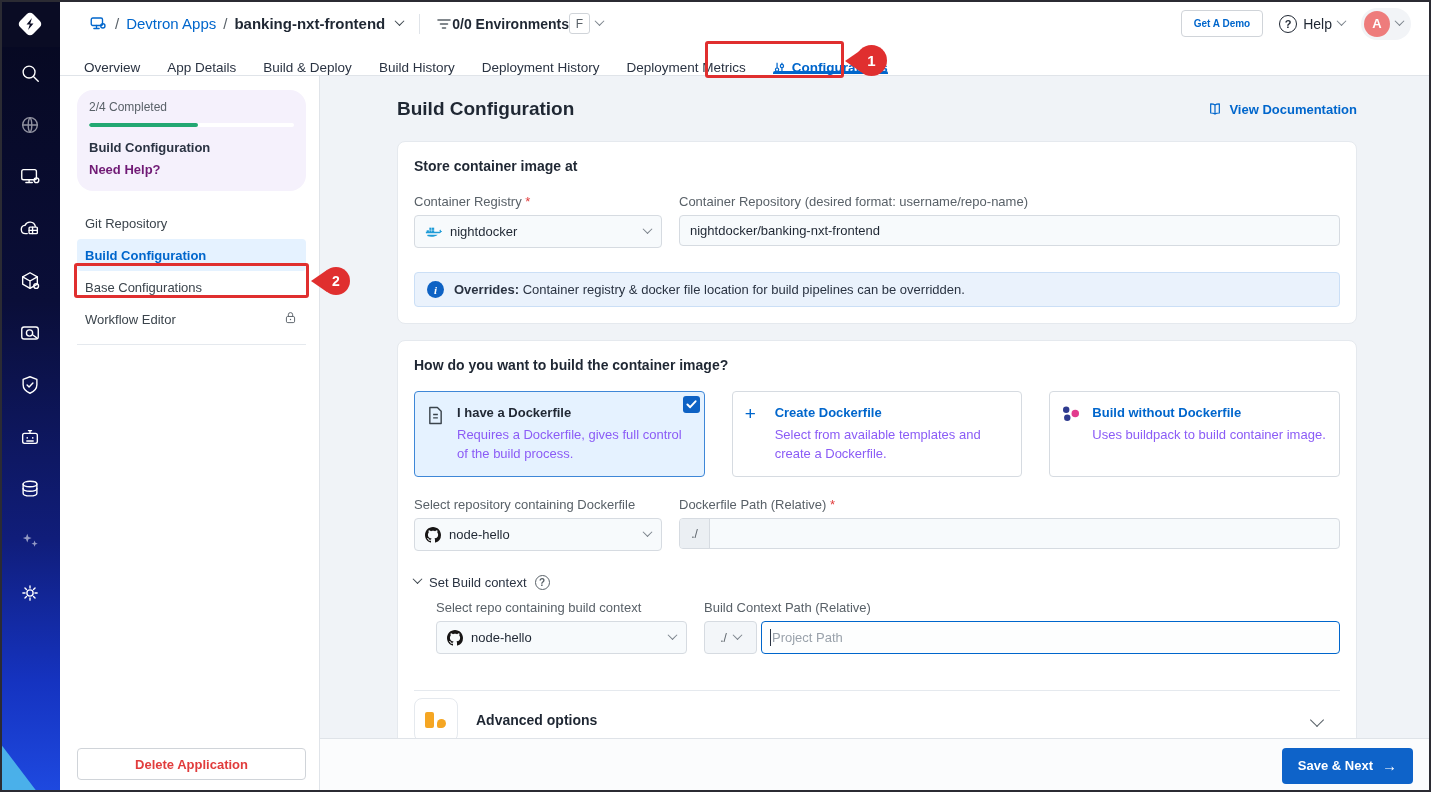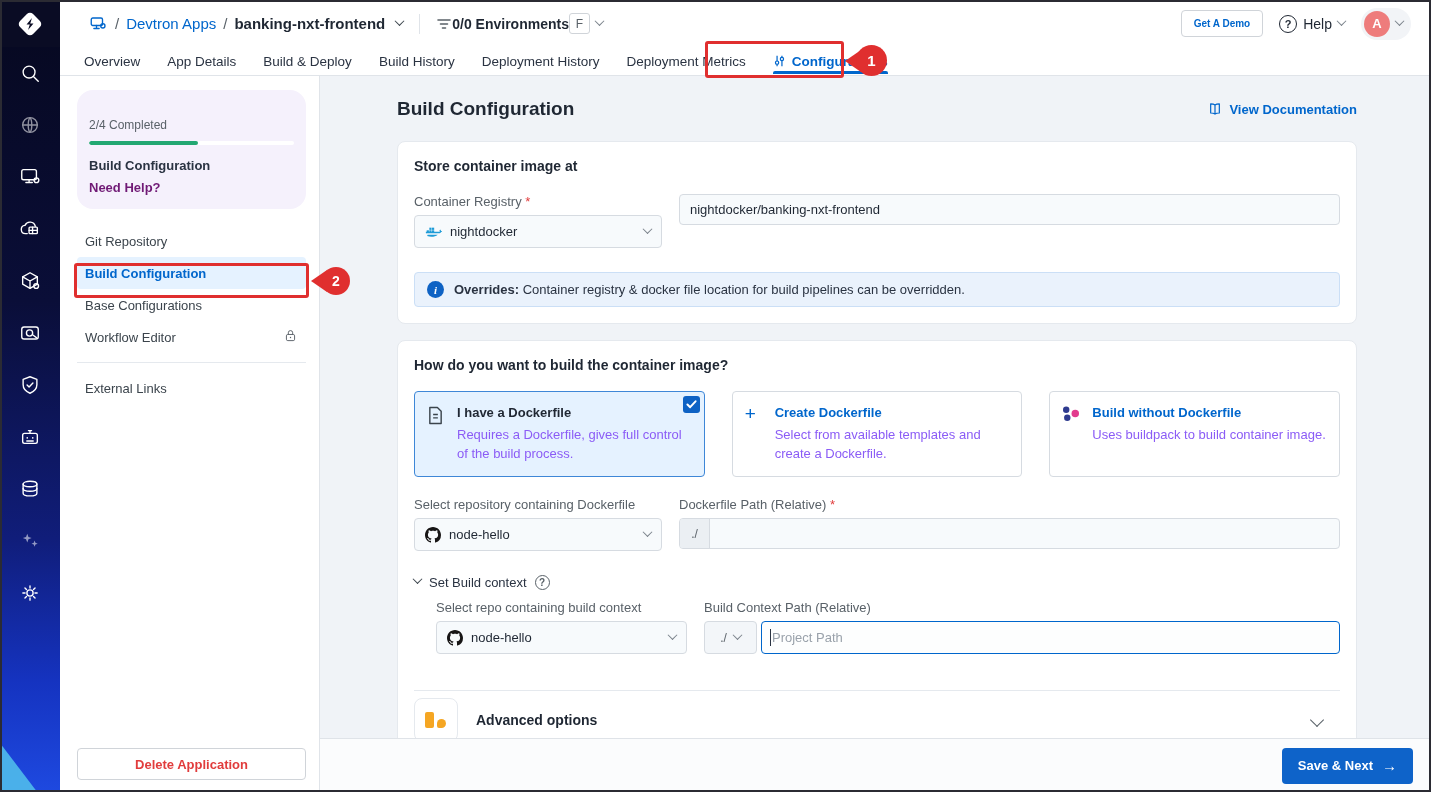--- a/index.html
+++ b/index.html
@@ -37,27 +37,27 @@
   .qcirc { width:18px; height:18px; border:1.6px solid #1f2733; border-radius:50%; display:flex; align-items:center; justify-content:center; font-size:11px; font-weight:700; color:#1f2733; }
   .avatar-pill { display:flex; align-items:center; gap:6px; background:#f2f4f7; border-radius:16px; padding:3px 8px 3px 3px; cursor:pointer; }
   .avatar { width:26px; height:26px; border-radius:50%; background:#ee7c7c; color:#fff; font-weight:700; font-size:13px; display:flex; align-items:center; justify-content:center; }
 
   .chv { display:inline-block; width:7px; height:7px; border-right:1.6px solid #7a828a; border-bottom:1.6px solid #7a828a; transform:rotate(45deg) translate(-1px,-1px); }
   .chv.dark { border-color:#3b444c; }
 
   
   .tabbar { position:absolute; left:60px; top:47px; right:0; height:29px; background:#fff;
     border-bottom:1px solid #e0e4e9; display:flex; align-items:center; gap:27px; padding:0 0 0 24px; z-index:15; }
-  .tab { font-size:13.5px; color:#2a3342; cursor:pointer; position:relative; height:100%; display:flex; align-items:center; gap:6px; }
+  .tab { font-size:13.5px; color:#2a3342; cursor:pointer; position:relative; height:100%; display:flex; align-items:flex-end; gap:6px; }
   .tab.active { color:#0066CC; font-weight:600; }
   .tab.active::after { content:""; position:absolute; left:0; right:0; bottom:1px; height:3px; background:#0066CC; border-radius:2px 2px 0 0; }
 
   
   .appnav { position:absolute; left:60px; top:76px; width:260px; bottom:0; background:#fff; border-right:1px solid #e0e4e9; z-index:10; }
-  .progress-card { margin:14px 13px 0 17px; background:#f5f1fc; border-radius:16px; padding:28px 12px 14px; }
+  .progress-card { margin:14px 13px 0 17px; background:#f5f1fc; border-radius:16px; padding:10px 12px 14px; }
   .progress-status { font-size:12px; color:#596168; margin-bottom:9px; }
   .ptrack { height:4px; border-radius:2px; background:#ffffff; overflow:hidden; }
   .pfill { height:100%; width:53%; background:#22a872; border-radius:2px; }
   .pc-title { margin-top:13px; font-size:13px; font-weight:700; color:#2a3342; }
   .pc-help { margin-top:7px; font-size:13px; font-weight:600; color:#701a75; cursor:pointer; }
   .navlist { margin-top:16px; }
   .navitem { height:32px; margin:0 13px 0 17px; padding:0 8px; border-radius:4px; display:flex; align-items:center; justify-content:space-between; font-size:13px; color:#3b444c; cursor:pointer; }
   .navitem.active { background:#e5f2ff; color:#0066CC; font-weight:600; }
   .nav-divider { height:1px; background:#e5e9ee; margin:9px 13px 9px 17px; }
   .lock svg { stroke:#596168; fill:none; stroke-width:1.4; }
@@ -308,23 +308,20 @@
       </div>
     <div class="navitem">
       <span>Workflow Editor</span>
       <span class="lock"><svg width="15" height="15" viewBox="0 0 22 22">
             <rect x="5" y="9.5" width="12" height="9" rx="2"></rect>
             <path d="M7.8 9.5V7a3.2 3.2 0 016.4 0v2.5"></path>
             <circle cx="11" cy="14" r="1" fill="#596168" stroke="none"></circle>
           </svg></span>
     </div>
     <div class="nav-divider"></div>
-    <div class="navitem">
-        <span>External Links</span>
-      </div>
   </div>
   <button class="delete-btn">Delete Application</button>
 </aside>
 
 <main class="content">
   <div class="title-row">
     <h1 class="page-title">Build Configuration</h1>
     <div class="viewdocs">
       <svg width="16" height="14" viewBox="0 0 24 20" style="stroke:#0066CC;fill:none;stroke-width:1.8;stroke-linejoin:round;">
           <path d="M12 4C10.4 2.7 8.2 2.3 5.5 2.3V16c2.7 0 4.9.4 6.5 1.7 1.6-1.3 3.8-1.7 6.5-1.7V2.3c-2.7 0-4.9.4-6.5 1.7v13.4"></path>
@@ -348,20 +345,21 @@
                 <rect x="8.2" y="2.9" width="2.6" height="2.6"></rect>
                 <path d="M1 9.6h15.2c1.3 0 2.4-.6 2.8-1.6.7 0 1.4-.2 1.8-.7-.5-.4-1.2-.5-1.8-.3-.1-.8-.6-1.4-1.2-1.8l-.8 1c.3.4.5.9.4 1.4H1c-.2 1 .1 2.2 1 3z"></path>
                 <path d="M2.5 12.6c4 1.6 9.5 1.2 12.4-1.5H3.1z"></path>
               </g>
             </svg>
           <span class="val">nightdocker</span>
           <span class="chv" style="margin-top:-3px;"></span>
         </div>
       </div>
       <div class="col-grow">
+        <div class="flabel">Container Repository (desired format: username/repo-name)</div>
         <div class="tinput">
           <input type="text" value="nightdocker/banking-nxt-frontend" style="">
         </div>
       </div>
     </div>
     <div class="banner">
       <span class="info-i">i</span>
       <p><b>Overrides:</b><span> Container registry &amp; docker file location for build pipelines can be overridden.</span></p>
     </div>
   </section>

